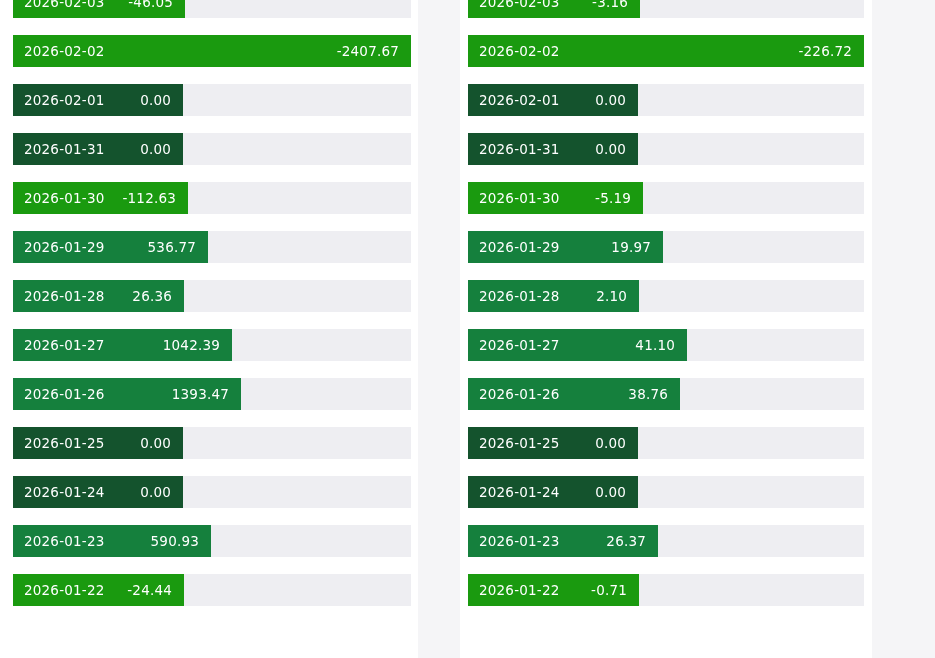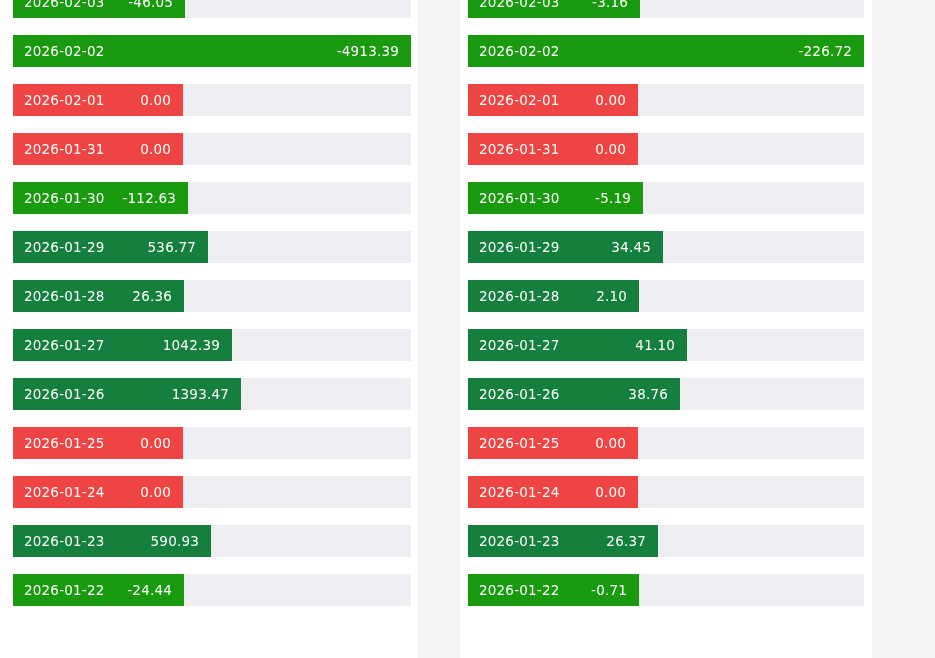--- a/index.html
+++ b/index.html
@@ -71,21 +71,21 @@
     padding: 0 12px 0 11px;
     color: #ffffff;
     font-size: 13.5px;
     letter-spacing: 0.2px;
     white-space: nowrap;
   }
   .panel-right .bar { left: 8px; }
 
   .bar.neg  { background: #1a9a0f; }
   .bar.pos  { background: #15803d; }
-  .bar.zero { background: #ef4444; }
+  .bar.zero { background: #14532d; }
 
   .bar-date {
     font-size: 13.5px;
     color: #ffffff;
   }
   .bar-value {
     font-size: 13.5px;
     color: #ffffff;
     margin-left: 18px;
   }
@@ -101,21 +101,21 @@
           <div class="track"></div>
           <div class="bar neg" style="width: 172px;">
             <span class="bar-date">2026-02-03</span>
             <span class="bar-value">-46.05</span>
           </div>
         </div>
         <div class="row">
           <div class="track"></div>
           <div class="bar neg" style="width: 398px;">
             <span class="bar-date">2026-02-02</span>
-            <span class="bar-value">-4913.39</span>
+            <span class="bar-value">-2407.67</span>
           </div>
         </div>
         <div class="row">
           <div class="track"></div>
           <div class="bar zero" style="width: 170px;">
             <span class="bar-date">2026-02-01</span>
             <span class="bar-value">0.00</span>
           </div>
         </div>
         <div class="row">
@@ -227,21 +227,21 @@
           <div class="track"></div>
           <div class="bar neg" style="width: 175px;">
             <span class="bar-date">2026-01-30</span>
             <span class="bar-value">-5.19</span>
           </div>
         </div>
         <div class="row">
           <div class="track"></div>
           <div class="bar pos" style="width: 195px;">
             <span class="bar-date">2026-01-29</span>
-            <span class="bar-value">34.45</span>
+            <span class="bar-value">19.97</span>
           </div>
         </div>
         <div class="row">
           <div class="track"></div>
           <div class="bar pos" style="width: 171px;">
             <span class="bar-date">2026-01-28</span>
             <span class="bar-value">2.10</span>
           </div>
         </div>
         <div class="row">

